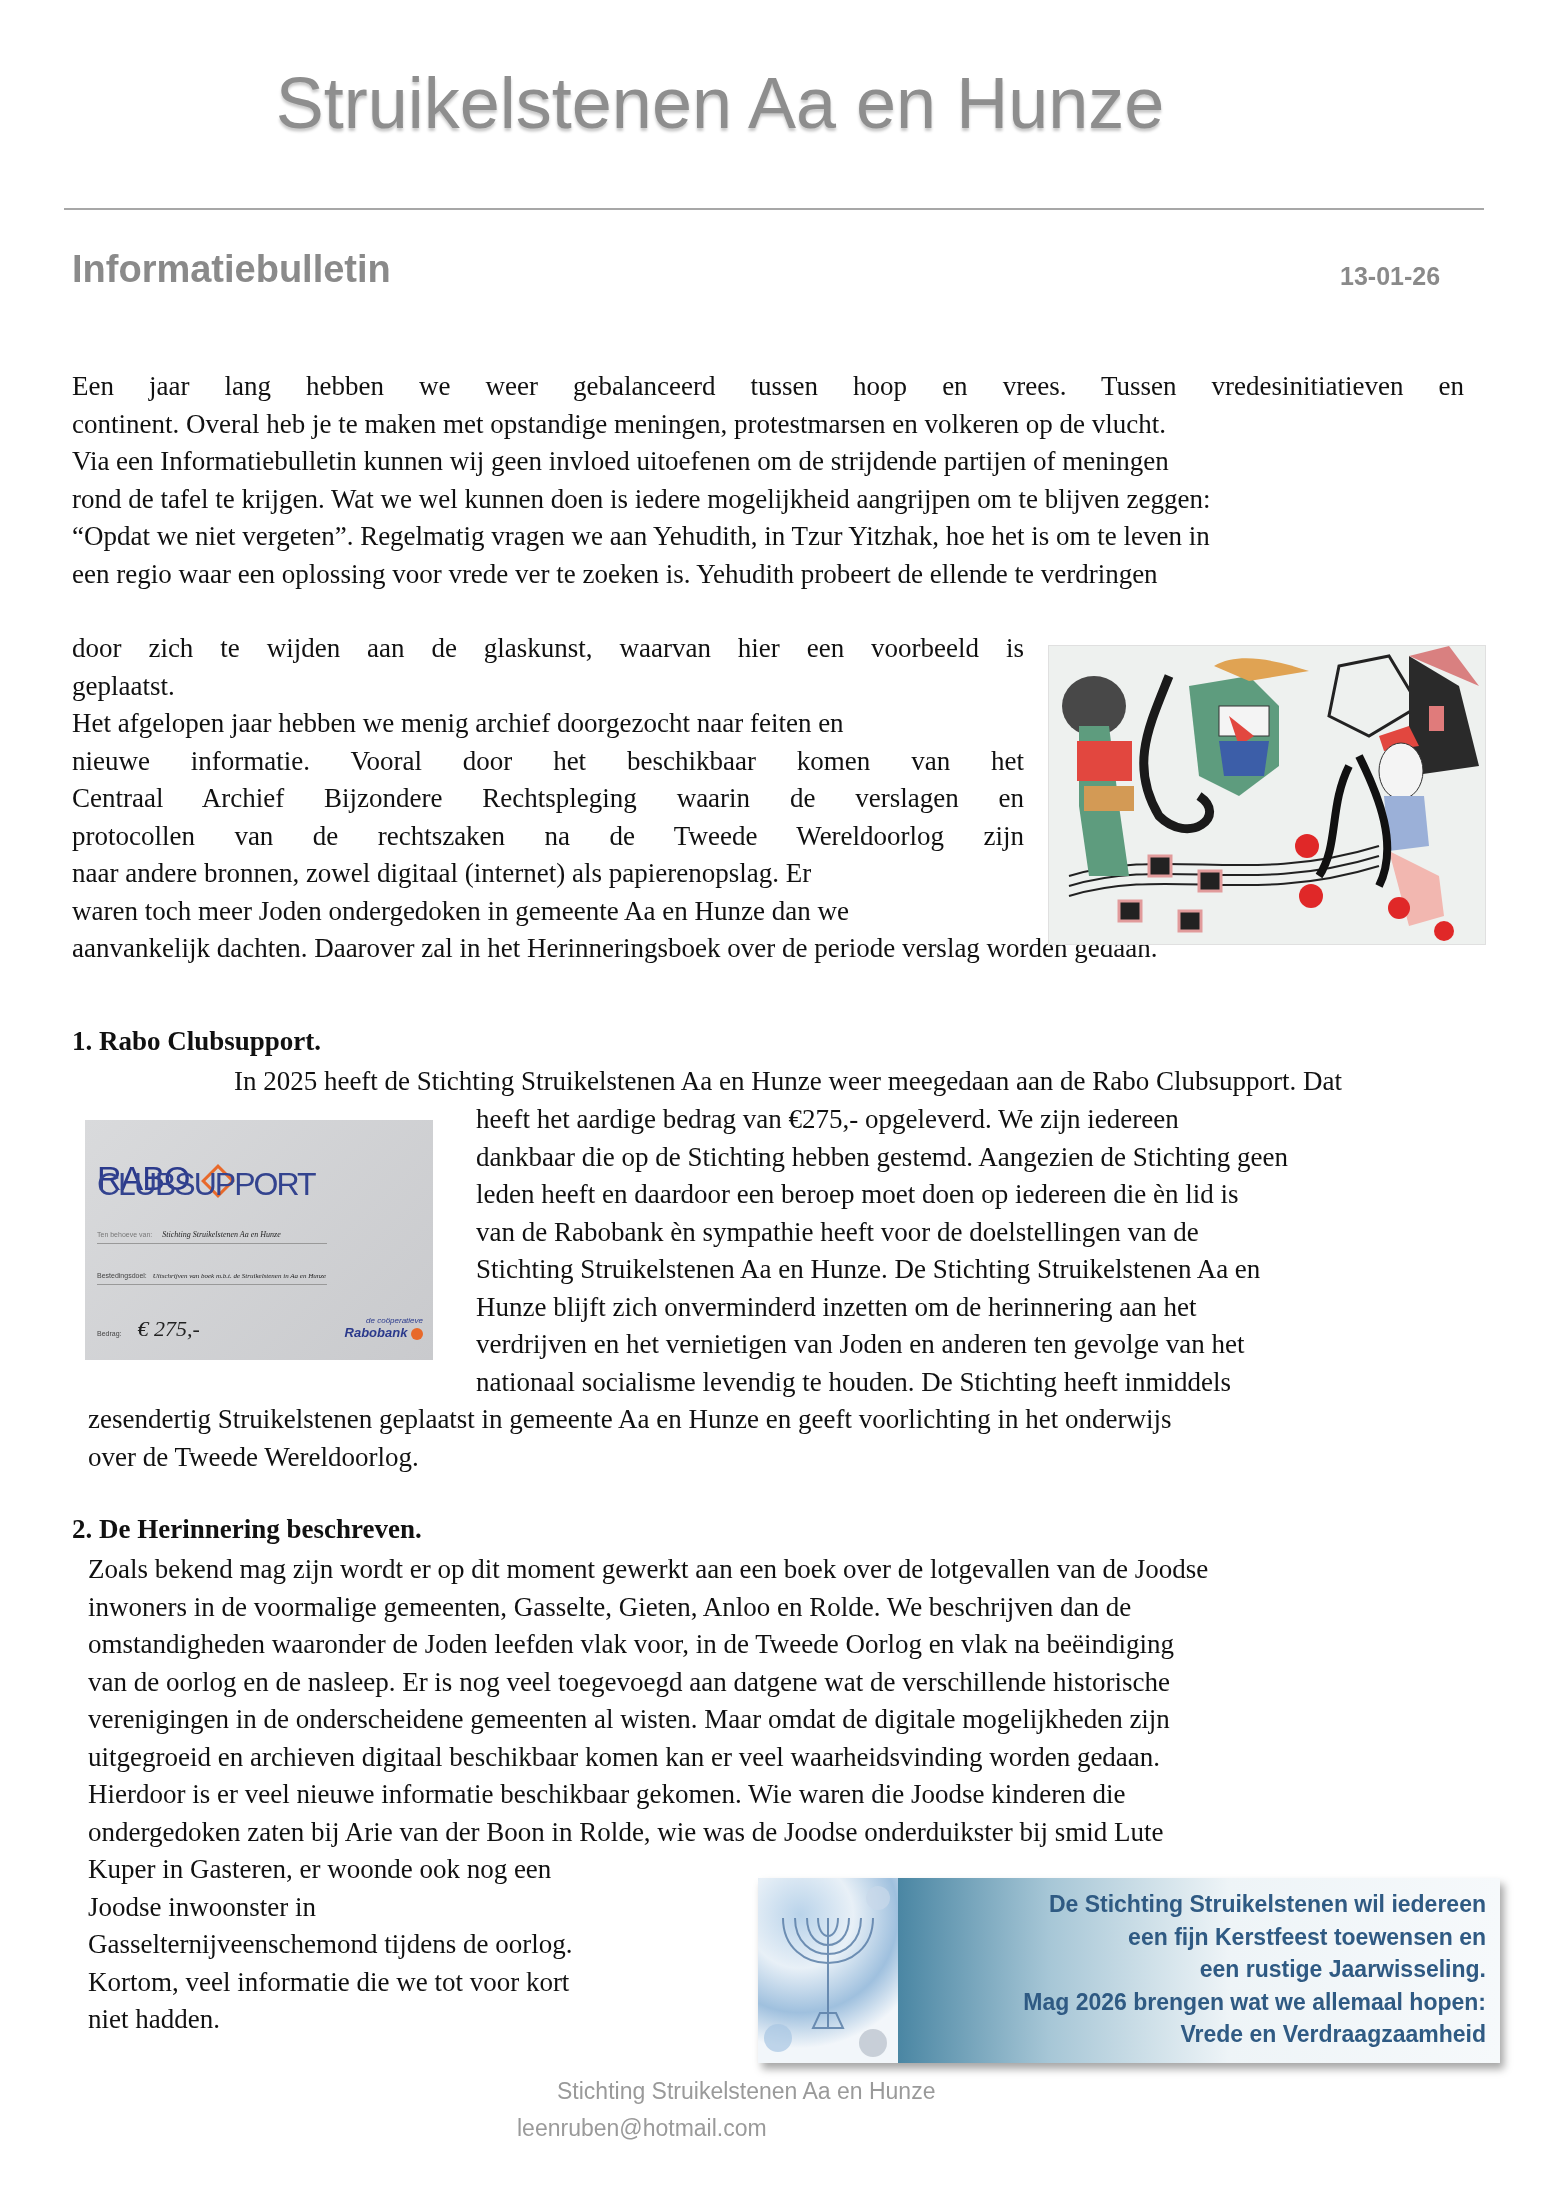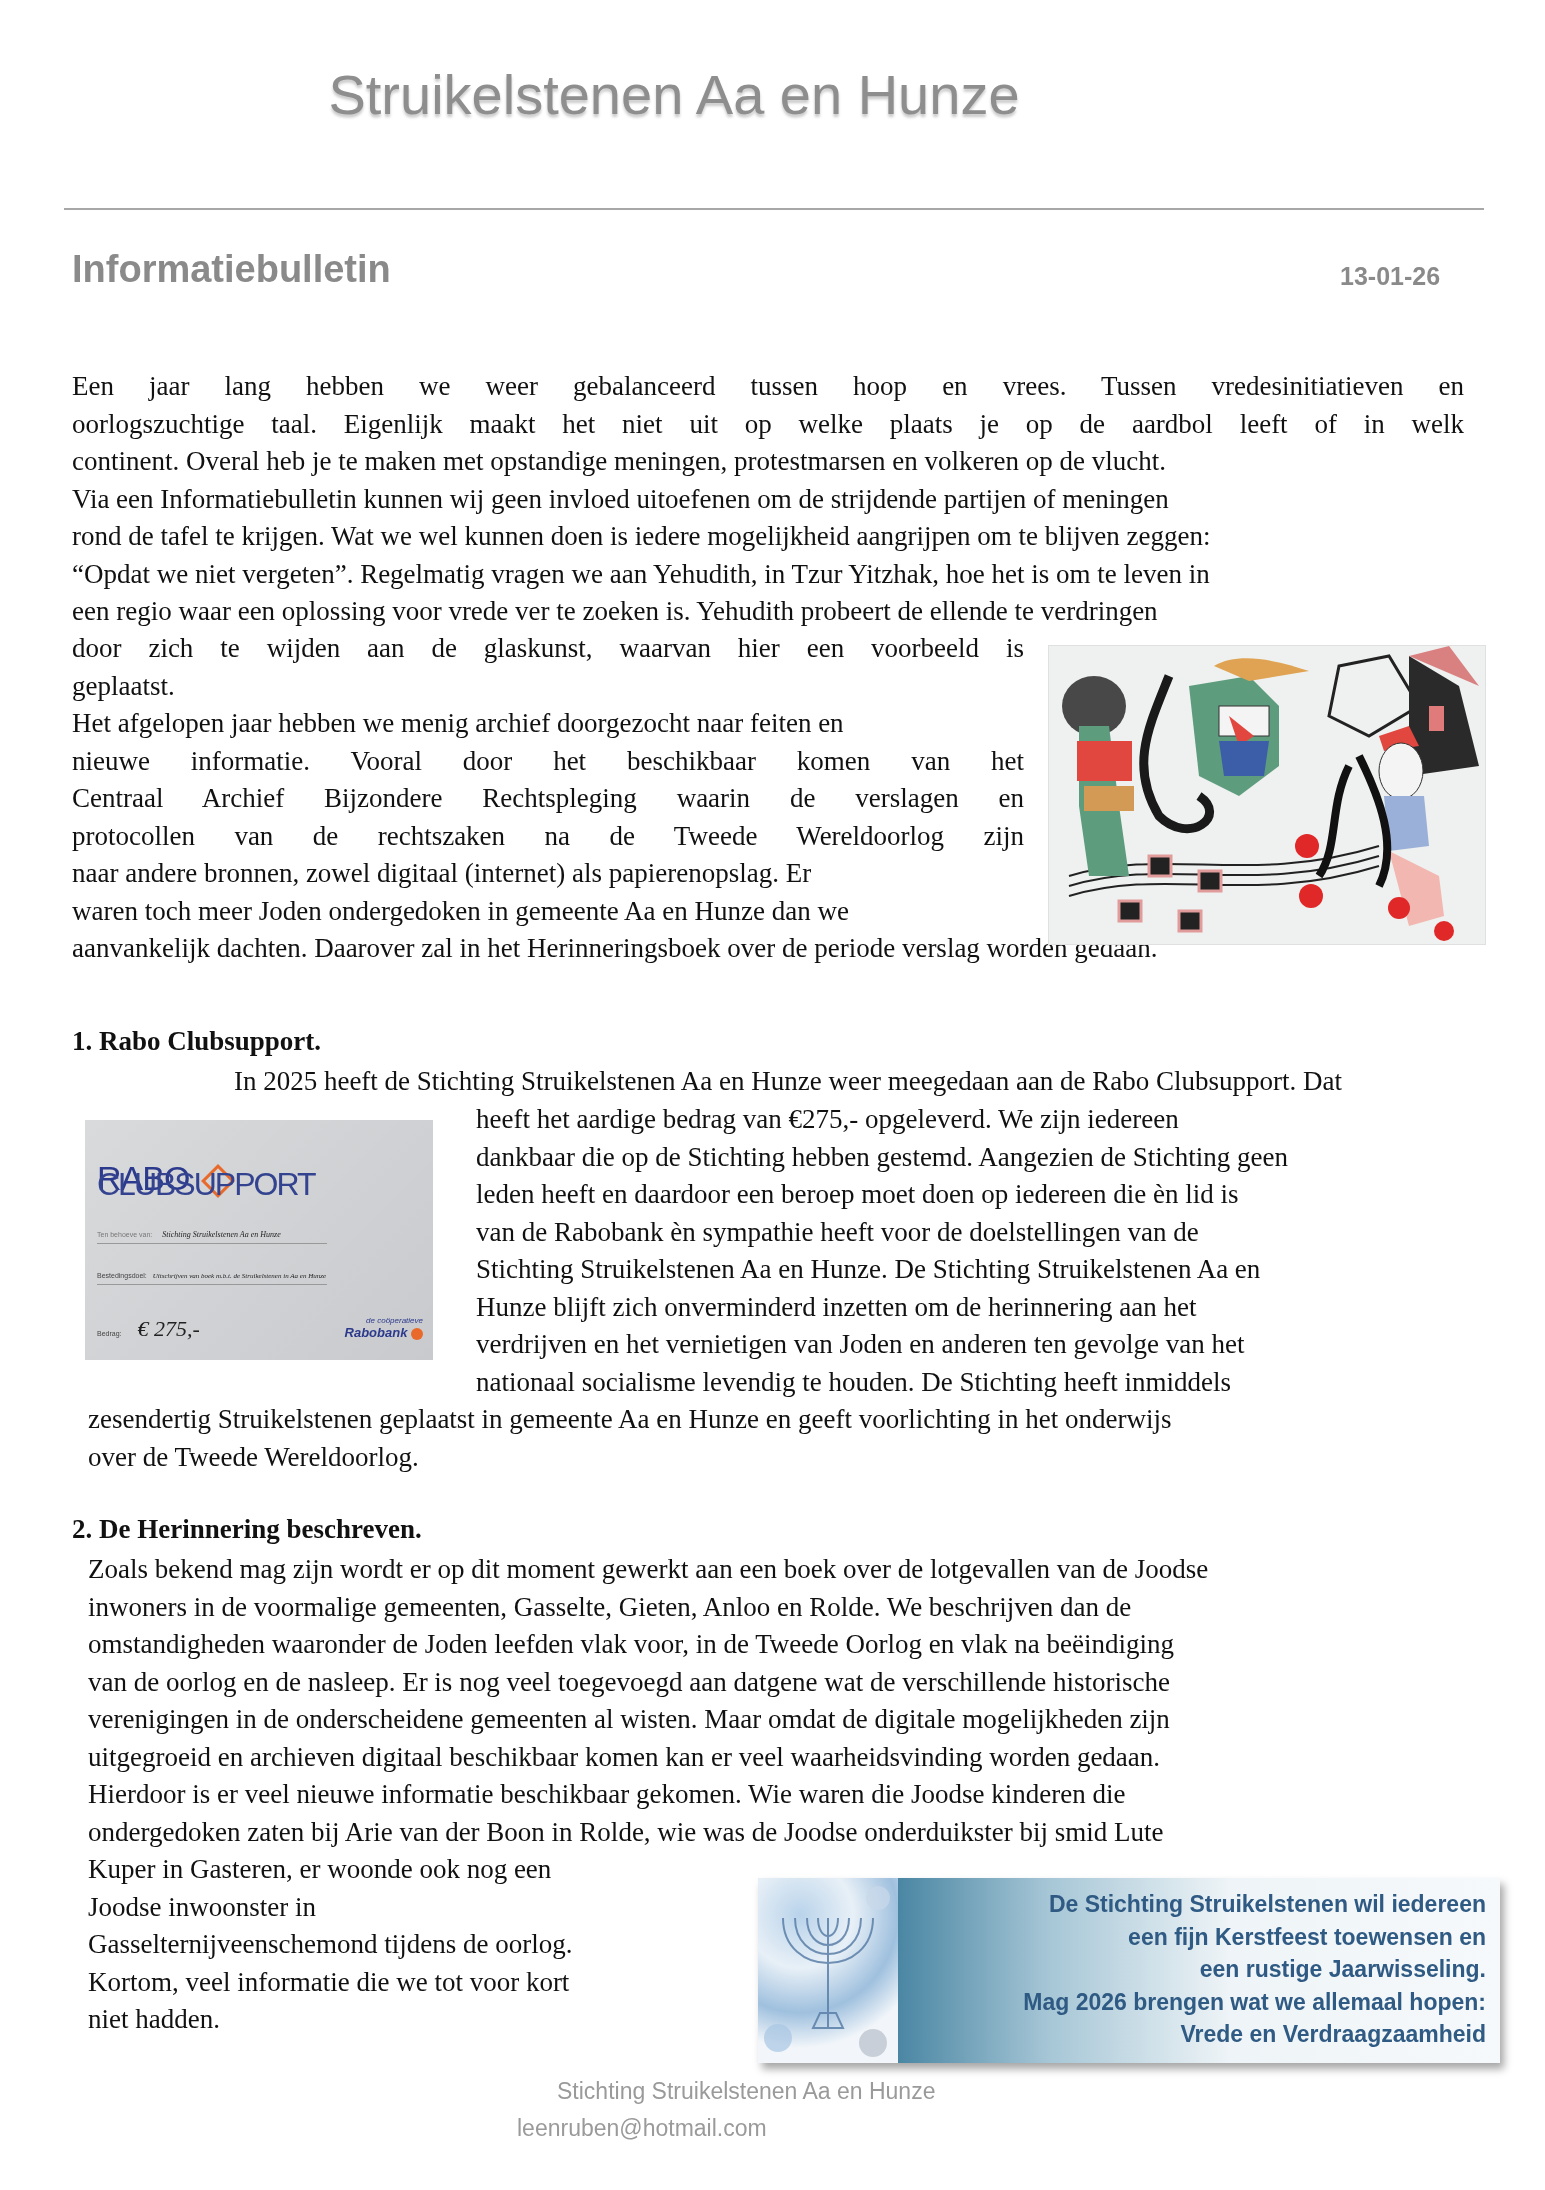--- a/index.html
+++ b/index.html
@@ -1,17 +1,17 @@
 <!DOCTYPE html>
 <html><head>
 <meta charset="utf-8">
 <style>
   html, body { margin:0; padding:0; background:#ffffff; }
   body { width:1545px; height:2190px; position:relative; overflow:hidden; font-family:"Liberation Serif", serif; color:#111; }
-  .site-title { position:absolute; left:0; width:1348px; top:62px; text-align:center; font-family:"Liberation Sans", sans-serif; font-size:56px; color:#8e8e8e; letter-spacing:0px; text-shadow:0 3px 3px #c9c9c9; }
+  .site-title { position:absolute; left:0; width:1348px; top:62px; text-align:center; font-family:"Liberation Sans", sans-serif; font-size:72px; color:#8e8e8e; letter-spacing:0px; text-shadow:0 3px 3px #c9c9c9;padding-left:46px; }
   .rule { position:absolute; left:64px; width:1420px; top:208px; height:0; border-top:2px solid #a7a7a7; }
   .bulletin-label { position:absolute; left:72px; top:248px; font-family:"Liberation Sans", sans-serif; font-weight:bold; font-size:38px; color:#8a8a8a; }
   .date { position:absolute; left:1340px; top:262px; font-family:"Liberation Sans", sans-serif; font-weight:bold; font-size:25px; color:#8a8a8a;text-align:right; }
   .p { position:absolute; font-size:27px; line-height:37.5px; }
   .line { display:block; white-space:nowrap; }
   .jl { display:block; text-align:justify; text-align-last:justify; white-space:nowrap; }
   .h { position:absolute; font-weight:bold; font-size:27px; }
   .img-glass { position:absolute; left:1048px; top:645px; width:436px; height:298px; background:#eef0ee; border:1px solid #e0e0e0; overflow:hidden; }
   .img-rabo { position:absolute; left:85px; top:1120px; width:348px; height:240px; background:linear-gradient(135deg,#d9dadc,#c9cacd); overflow:hidden; }
   .banner { position:absolute; left:758px; top:1878px; width:742px; height:185px; box-shadow:4px 6px 8px rgba(0,0,0,0.35); overflow:hidden; background:#f97316; }
@@ -24,21 +24,20 @@
 </head>
 <body>
 
 <div class="site-title">Struikelstenen Aa en Hunze</div>
 <div class="rule"></div>
 <div class="bulletin-label">Informatiebulletin</div>
 <div class="date">13-01-26</div>
 
 <div class="p" style="left:72px; top:368px; width:1392px;">
   <span class="jl">Een jaar lang hebben we weer gebalanceerd tussen hoop en vrees. Tussen vredesinitiatieven en</span>
-  <span class="jl">oorlogszuchtige taal. Eigenlijk maakt het niet uit op welke plaats je op de aardbol leeft of in welk</span>
   <span class="line">continent. Overal heb je te maken met opstandige meningen, protestmarsen en volkeren op de vlucht.</span>
   <span class="line">Via een Informatiebulletin kunnen wij geen invloed uitoefenen om de strijdende partijen of meningen</span>
   <span class="line">rond de tafel te krijgen. Wat we wel kunnen doen is iedere mogelijkheid aangrijpen om te blijven zeggen:</span>
   <span class="line">“Opdat we niet vergeten”. Regelmatig vragen we aan Yehudith, in Tzur Yitzhak, hoe het is om te leven in</span>
   <span class="line">een regio waar een oplossing voor vrede ver te zoeken is. Yehudith probeert de ellende te verdringen</span>
 </div>
 <div class="p" style="left:72px; top:630px; width:952px;">
   <span class="jl">door zich te wijden aan de glaskunst, waarvan hier een voorbeeld is</span>
   <span class="line">geplaatst.</span>
   <span class="line">Het afgelopen jaar hebben we menig archief doorgezocht naar feiten en</span>

